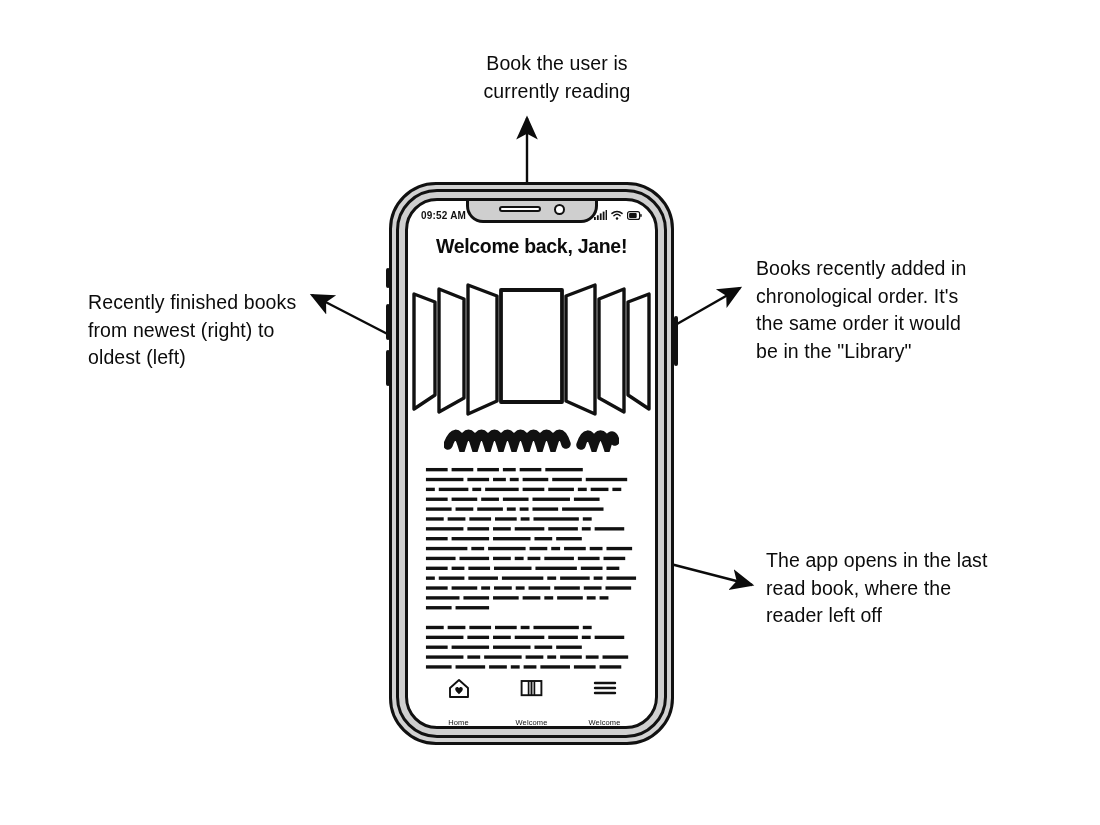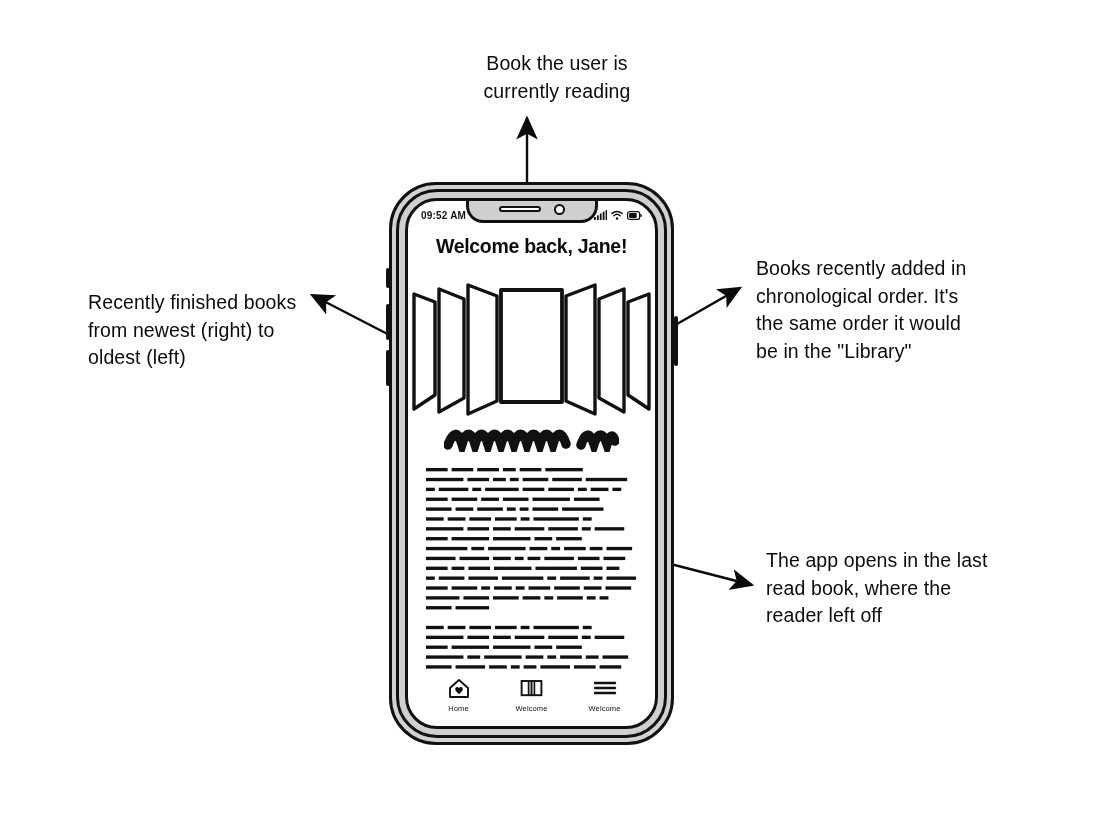--- a/index.html
+++ b/index.html
@@ -114,21 +114,21 @@
   .scribble-body { margin-top:14px; padding:0 14px; flex:1; }
   .scribble-body svg { display:block; width:100%; }
 
   
   .bottomnav {
     height:50px;
     display:flex; align-items:flex-start; justify-content:space-around;
     padding:2px 14px 0 14px;
   }
   .navitem {
-    display:flex; flex-direction:column; align-items:center; gap:5px;
+    display:flex; flex-direction:column; align-items:center; gap:19px;
     width:62px;
   }
   .navlabel { font-size:7.5px; color:#111; letter-spacing:0.1px; }
 </style>
 </head>
 <body>
 
 <div id="stage">
 
   <div class="annot" id="annot-top">Book the user is

